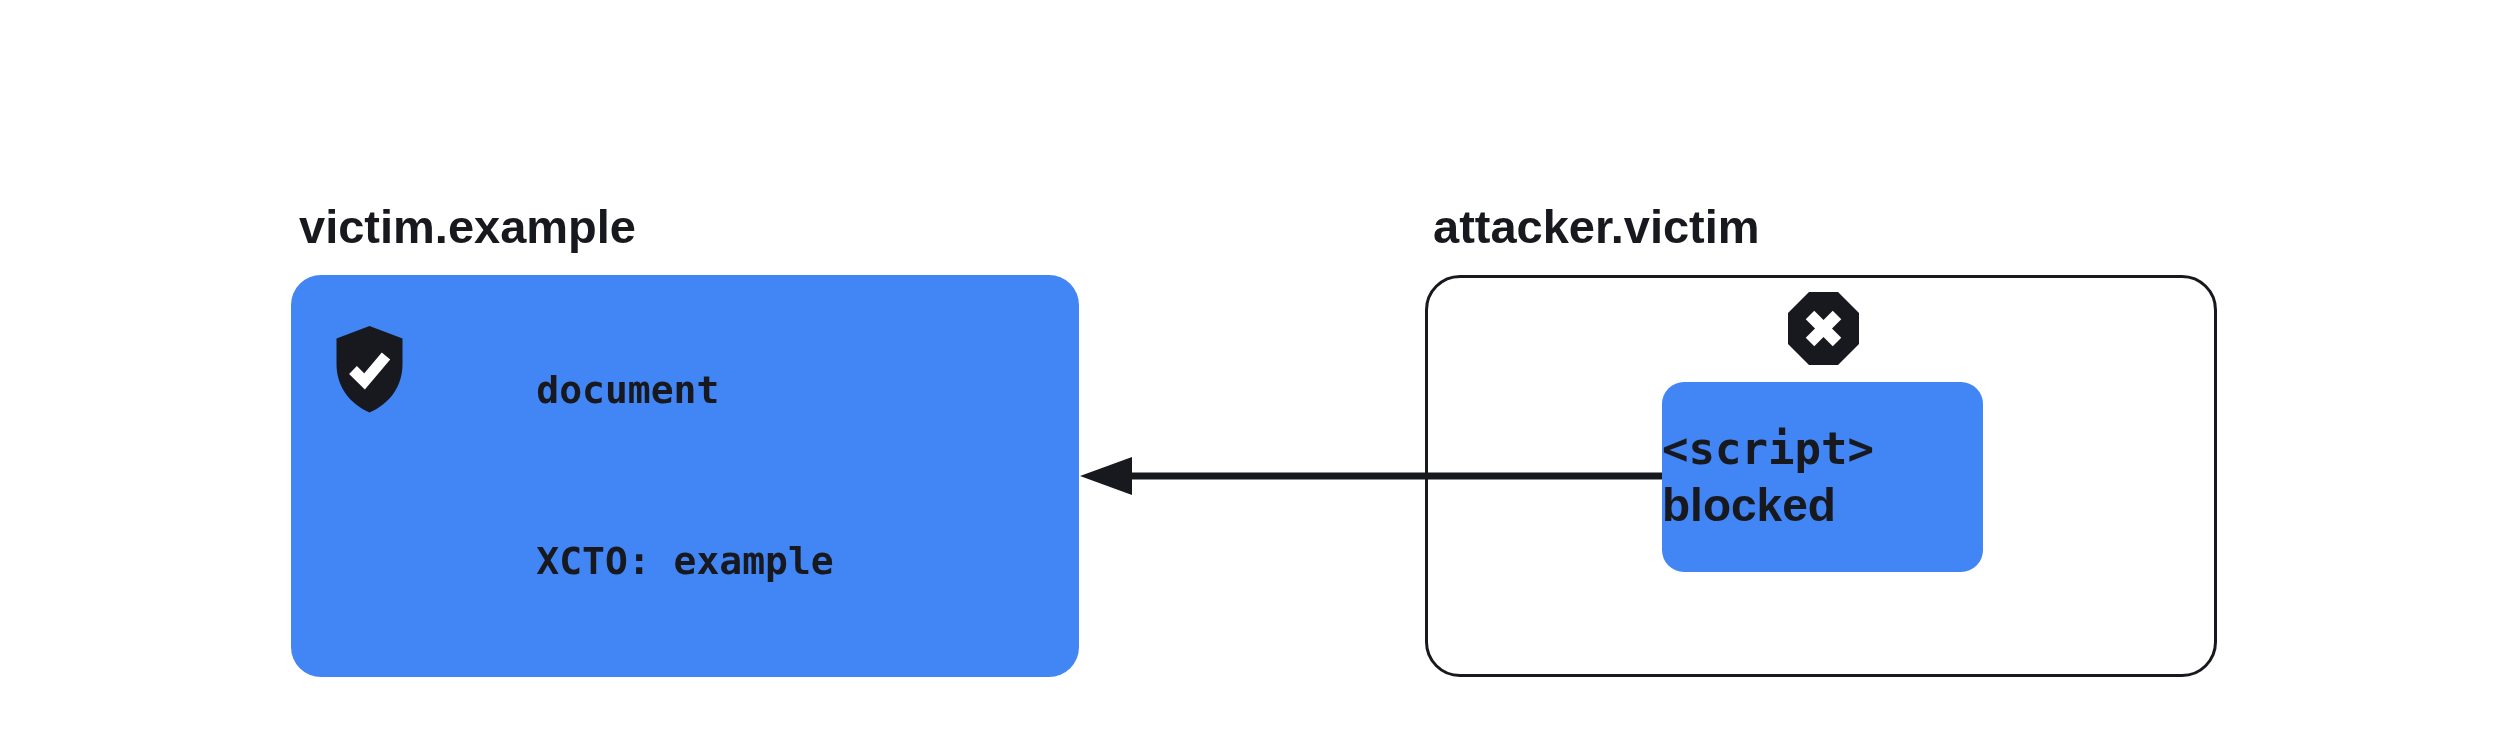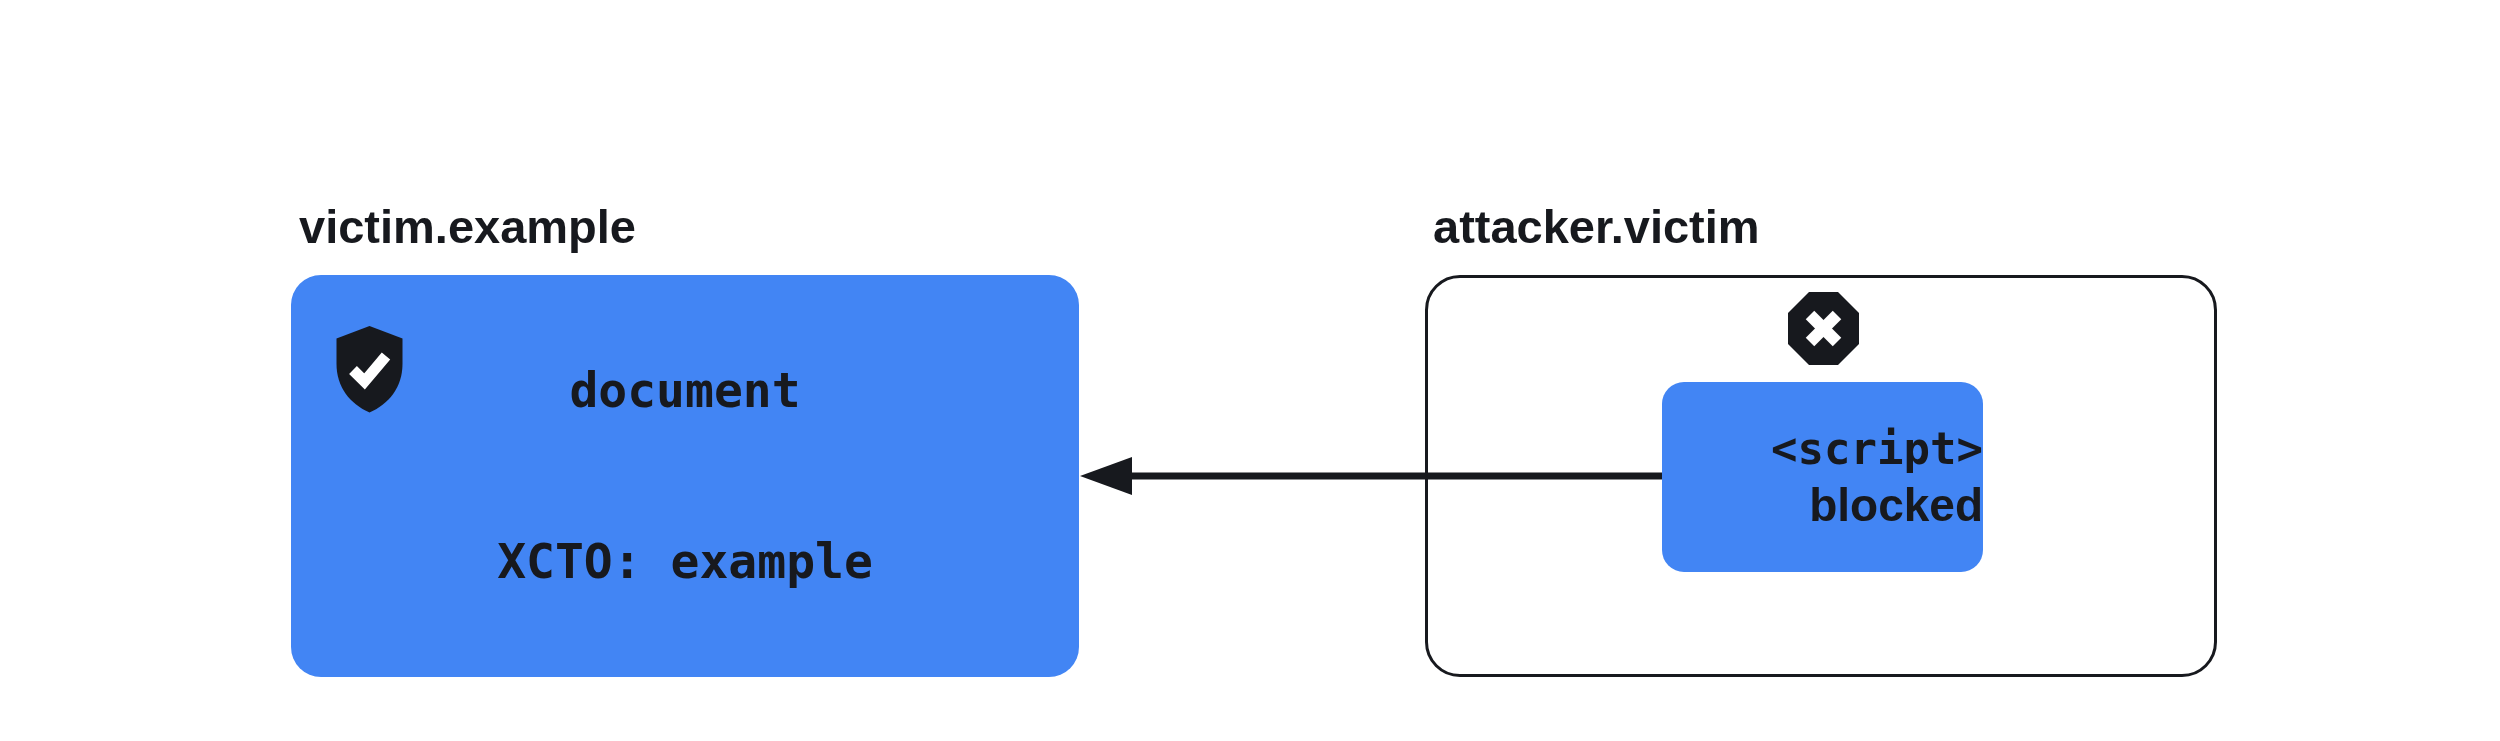--- a/index.html
+++ b/index.html
@@ -35,24 +35,24 @@
     width:788px;height:402px;
     background:var(--accent);
     border-radius:30px;
     display:flex;
     align-items:center;
     justify-content:center;
   }
   .mono-text{
     font-family:"DejaVu Sans Mono","Liberation Mono",monospace;
     font-weight:700;
-    font-size:48px;
+    font-size:38px;
     line-height:57px;
     color:var(--ink);
-    text-align:center;
+    text-align:left;
     white-space:pre;
   }
   .shield-icon{
     position:absolute;
     left:41px;top:48px;
     width:75px;height:92px;
   }
 
   .attacker-box{
     position:absolute;
@@ -69,21 +69,21 @@
     width:75px;height:77px;
   }
   .script-box{
     position:absolute;
     left:1662px;top:340px;
     width:321px;height:190px;
     background:var(--accent);
     border-radius:22px;
     display:flex;
     flex-direction:column;
-    align-items:flex-end;
+    align-items:flex-start;
     justify-content:center;
     z-index:3;
   }
   .script-line-mono{
     font-family:"DejaVu Sans Mono","Liberation Mono",monospace;
     font-weight:700;
     font-size:44px;
     line-height:57px;
     color:var(--ink);
     white-space:pre;

